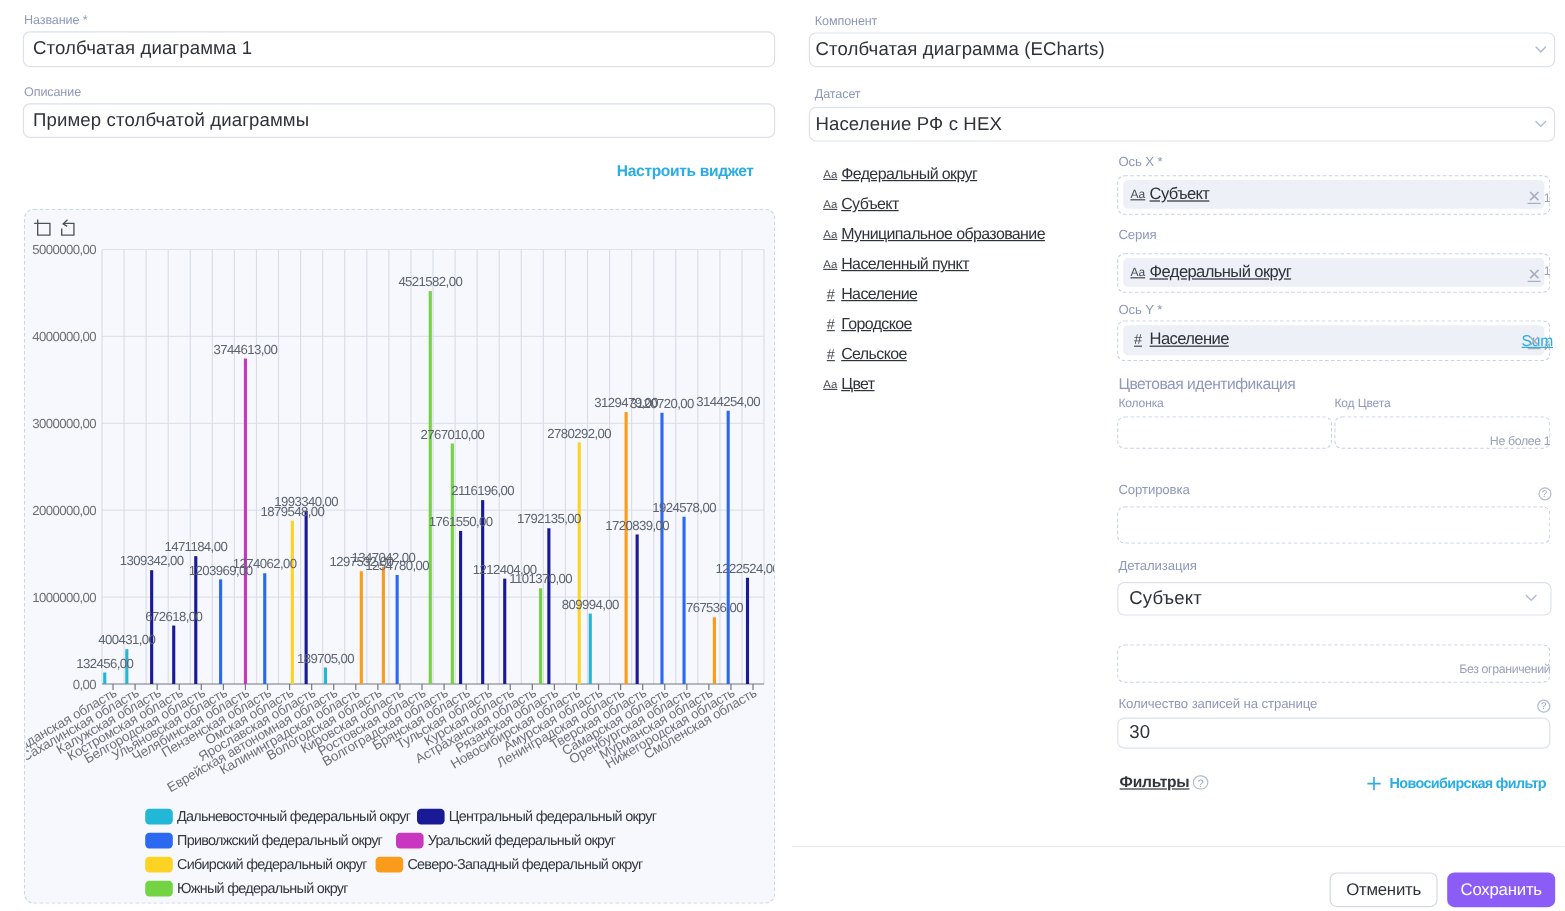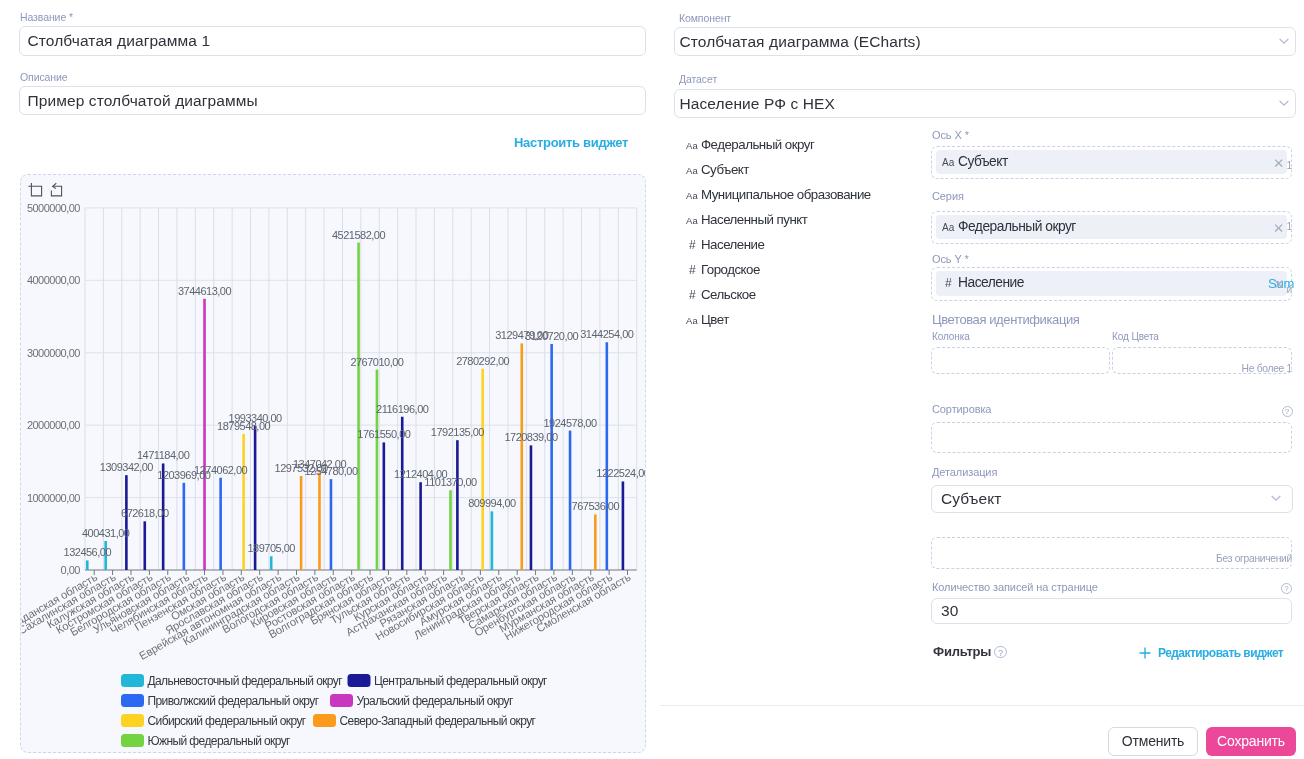--- a/index.html
+++ b/index.html
@@ -2,21 +2,21 @@
 <html><head><meta charset="utf-8">
 <style>
 html,body{margin:0;padding:0;background:#fff;}
 body{font-family:'Liberation Sans',sans-serif;width:1304px;height:759px;position:relative;overflow:hidden;}
 .lab{position:absolute;font-size:10.5px;line-height:13px;color:#8d98bb;letter-spacing:-0.1px;white-space:nowrap;}
 .lab2{position:absolute;font-size:10.3px;line-height:13px;color:#98a1b8;letter-spacing:-0.3px;white-space:nowrap;margin-top:29px;}
 .inp{position:absolute;background:#fff;border:1px solid #dce1ec;border-radius:6px;box-sizing:border-box;}
 .inp .t{position:absolute;left:7.5px;top:50%;transform:translateY(-50%);font-size:15.5px;letter-spacing:0.1px;color:#2f323a;white-space:nowrap;}
 .dash{position:absolute;border:1px dashed #c7d1e8;border-radius:6px;box-sizing:border-box;}
 .chip{position:absolute;background:#edf0f6;border-radius:4px;box-sizing:border-box;}
-.itm{position:absolute;font-size:13.3px;letter-spacing:-0.5px;color:#2e323b;white-space:nowrap;}
+.itm{position:absolute;font-size:13.3px;letter-spacing:-0.5px;color:#2e323b;white-space:nowrap;text-decoration:underline;}
 .qm{position:absolute;width:13px;height:13px;border:1px solid #b3bbd4;border-radius:50%;color:#9aa5c4;font-size:9px;line-height:12px;text-align:center;box-sizing:border-box;}
 .link{position:absolute;color:#29ade2;font-weight:700;white-space:nowrap;}
 </style></head>
 <body>
 
 <div class="lab" style="left:20px;top:11px;">Название *</div>
 <div class="inp" style="left:19px;top:26px;width:627px;height:30px;">
     <div class="t">Столбчатая диаграмма 1</div>
   </div>
 <div class="lab" style="left:20px;top:70.5px;">Описание</div>
@@ -287,15 +287,15 @@
 <div class="lab" style="left:932px;top:581px;font-size:11px;">Количество записей на странице</div>
 <div class="qm" style="left:1281px;top:583px;width:11px;height:11px;line-height:10px;font-size:8px;">?</div>
 <div class="inp" style="left:931px;top:598px;width:361px;height:26px;">
     <div class="t" style="left:9px;text-align:center;">30</div>
   </div>
 <div class="itm" style="left:933px;top:643.5px;font-size:13px;letter-spacing:-0.2px;font-weight:700;color:#32353d;">Фильтры</div>
 <div class="qm" style="left:994.3px;top:645.5px;width:12.5px;height:12.5px;">?</div>
 <svg style="position:absolute;left:1139px;top:647px;" width="12" height="12" viewBox="0 0 12 12">
     <path d="M6,0.5 V11.5 M0.5,6 H11.5" stroke="#29ade2" stroke-width="1.35" fill="none"></path>
   </svg>
-<div class="link" style="left:1158px;top:646px;font-size:12px;letter-spacing:-0.55px;">Редактировать виджет</div>
+<div class="link" style="left:1158px;top:646px;font-size:12px;letter-spacing:-0.55px;">Новосибирская фильтр</div>
 <div style="position:absolute;left:660px;top:705px;width:644px;height:1px;background:#e9ebef;"></div>
 <div style="position:absolute;left:1108px;top:727px;width:90px;height:29px;border:1px solid #d4d9e3;border-radius:6px;box-sizing:border-box;text-align:center;line-height:27px;font-size:14px;letter-spacing:-0.2px;color:#2f323a;">Отменить</div>
-<div style="position:absolute;left:1206px;top:727px;width:90px;height:29px;background:#ec4899;border-radius:6px;box-sizing:border-box;text-align:center;line-height:29px;font-size:14px;letter-spacing:-0.2px;color:#fff;">Сохранить</div>
+<div style="position:absolute;left:1206px;top:727px;width:90px;height:29px;background:#8b5cf6;border-radius:6px;box-sizing:border-box;text-align:center;line-height:29px;font-size:14px;letter-spacing:-0.2px;color:#fff;">Сохранить</div>
 </body></html>

